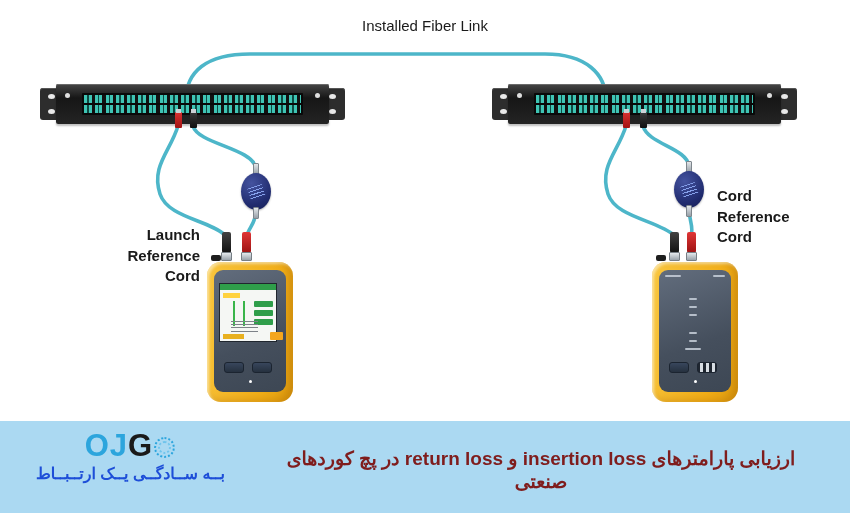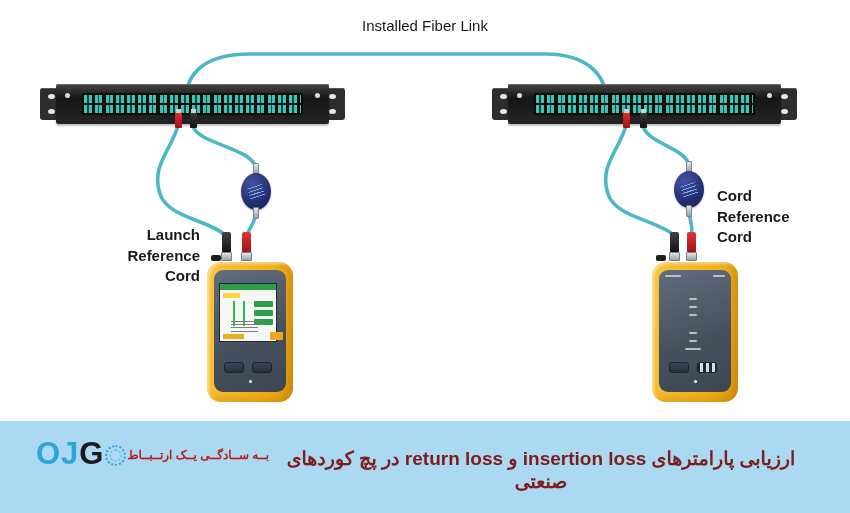--- a/index.html
+++ b/index.html
@@ -89,26 +89,26 @@
   .tplug .nut { position:absolute; bottom:-8px; left:-1px; width:11px; height:9px;
                 background:linear-gradient(#e4e8ec,#99a2aa); border:1px solid #777f86; border-radius:1px; }
 
   
   .cord-label { position:absolute; z-index:4; font-size:15px; font-weight:bold; color:#1a1a1a; line-height:20.5px; }
   .label-launch { left:92px; top:186px; width:108px; text-align:right;margin-top:39px; }
   .label-tail   { left:717px; top:186px; width:110px; text-align:left; }
 
   
   .footer { position:absolute; left:0; right:0; top:421px; height:92px; background:#abd9f2; z-index:5; }
-  .logo-block { position:absolute; left:36px; top:16px; display:flex; flex-direction:row; align-items:center; }
+  .logo-block { position:absolute; left:36px; top:8px; display:flex; flex-direction:column; align-items:center; }
   .logo-row { display:flex; align-items:center; font-size:31px; font-weight:bold; letter-spacing:1px; color:#1a1a1a; line-height:34px; }
   .logo-oj { color:#2ca5dd; }
   .mandala { width:21px; height:21px; margin:3px 1px 0; border-radius:50%; border:2px dotted #2ca5dd; position:relative; flex:0 0 auto; }
   .mandala::after { content:''; position:absolute; inset:2px; border-radius:50%; border:2px dotted #6fc4ec; }
-  .tagline { margin-top:1px; font-size:12px; font-weight:bold; color:#b91c1c; direction:rtl; }
+  .tagline { margin-top:1px; font-size:16px; font-weight:bold; color:#1d4ed8; direction:rtl; }
   .headline { position:absolute; right:28px; top:26px; width:562px; text-align:center;
               font-size:19px; font-weight:bold; color:#7f1d1d; direction:rtl; unicode-bidi:isolate; }
 </style>
 </head>
 <body>
 
 <div class="stage">
 
   <div class="title">Installed Fiber Link</div>
 

